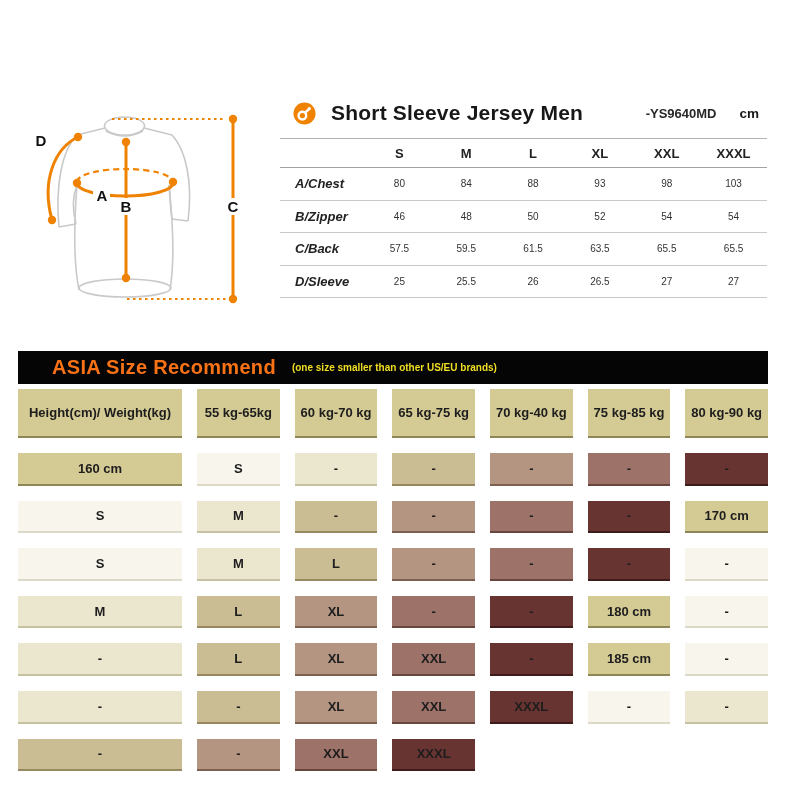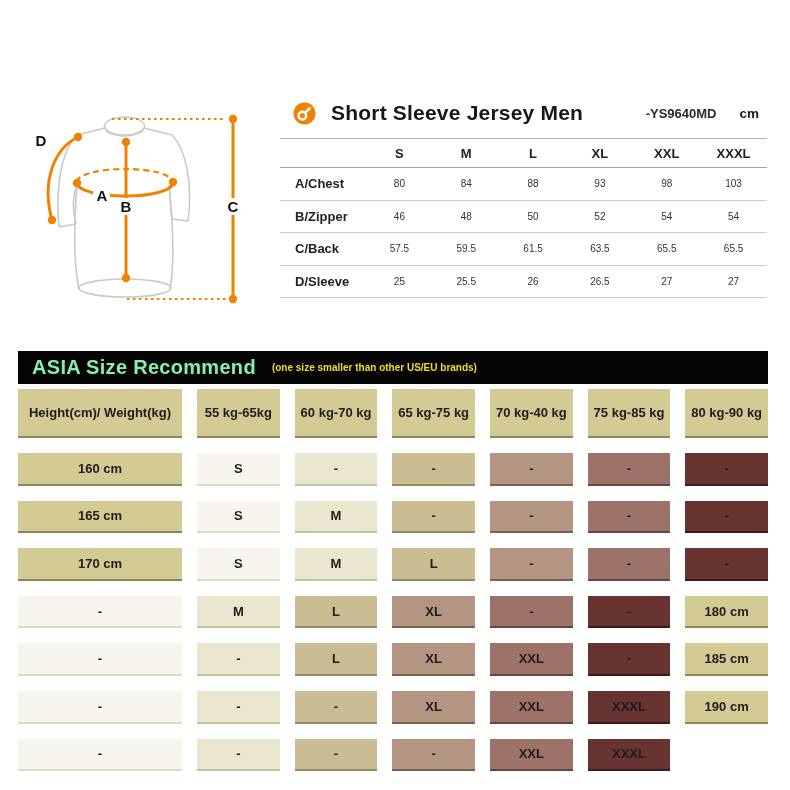--- a/index.html
+++ b/index.html
@@ -8,31 +8,31 @@
   
   .top-table { position:absolute; left:280px; top:99px; width:487px; }
   .title-row { display:flex; align-items:center; height:28px; }
   .logo { width:23px; height:23px; margin-left:13px; flex:0 0 auto; }
   .title { font-size:21px; font-weight:bold; color:#171717; margin-left:15px; flex:1 1 auto; letter-spacing:0.2px; }
   .model { font-size:13px; font-weight:bold; color:#282828; }
   .unit { font-size:13.5px; font-weight:bold; color:#1a1a1a; margin-left:23px; margin-right:8px; }
   .spec-grid { margin-top:11px; border-top:1px solid #b3b3b3; }
   .spec-row { display:grid; grid-template-columns:86px repeat(6,1fr); align-items:center; height:31.5px; border-bottom:1px solid #c9c9c9; }
   .spec-row.head { height:28px; border-bottom:1px solid #a3a3a3; }
-  .spec-label { font-size:13px; font-weight:bold; color:#222; padding-left:15px; }
+  .spec-label { font-size:13px; font-weight:bold; color:#222; padding-left:15px;font-style:italic; }
   .spec-size { font-size:13px; font-weight:bold; color:#222; text-align:center; }
   .spec-val { font-size:10px; color:#333; text-align:center; }
 
   
   .jersey-wrap { position:absolute; left:5px; top:88px; width:270px; height:235px; }
 
   
   .asia { position:absolute; left:18px; top:351px; width:750px; }
   .asia-bar { height:33px; background:#050505; display:flex; align-items:center; }
-  .asia-title { color:#86efac; font-size:20px; font-weight:bold; margin-left:14px; letter-spacing:0.3px; }
+  .asia-title { color:#f97316; font-size:20px; font-weight:bold; margin-left:34px; letter-spacing:0.3px; }
   .asia-sub { color:#f1df25; font-size:10px; font-weight:bold; margin-left:16px; }
   .asia-grid { margin-top:5px; display:grid; grid-template-columns:164px repeat(6,1fr);
                grid-template-rows:49px repeat(7,32.6px); gap:15px; }
   .cell { display:flex; align-items:center; justify-content:center; font-size:13px; font-weight:bold;
           color:#1d1d1d; border-bottom:2px solid transparent; }
   .cell.head { background:#d4ca94; border-bottom-color:#8e8656; }
   .col0 { background:#d4ca94; border-bottom-color:#8e8656; }
   .col1 { background:#f7f5ec; border-bottom-color:#dcd9c9; }
   .col2 { background:#ebe7ce; border-bottom-color:#c6c1a1; }
   .col3 { background:#cabd93; border-bottom-color:#97895f; }
@@ -177,21 +177,20 @@
       <div class="cell head">80 kg-90 kg</div>
 
       <div class="cell col0">160 cm</div>
       <div class="cell col1">S</div>
       <div class="cell col2">-</div>
       <div class="cell col3">-</div>
       <div class="cell col4">-</div>
       <div class="cell col5">-</div>
       <div class="cell col6">-</div>
 
-      <div class="cell col0">165 cm</div>
       <div class="cell col1">S</div>
       <div class="cell col2">M</div>
       <div class="cell col3">-</div>
       <div class="cell col4">-</div>
       <div class="cell col5">-</div>
       <div class="cell col6">-</div>
 
       <div class="cell col0">170 cm</div>
       <div class="cell col1">S</div>
       <div class="cell col2">M</div>
@@ -216,21 +215,20 @@
       <div class="cell col6">-</div>
 
       <div class="cell col0">185 cm</div>
       <div class="cell col1">-</div>
       <div class="cell col2">-</div>
       <div class="cell col3">-</div>
       <div class="cell col4">XL</div>
       <div class="cell col5">XXL</div>
       <div class="cell col6">XXXL</div>
 
-      <div class="cell col0">190 cm</div>
       <div class="cell col1">-</div>
       <div class="cell col2">-</div>
       <div class="cell col3">-</div>
       <div class="cell col4">-</div>
       <div class="cell col5">XXL</div>
       <div class="cell col6">XXXL</div>
     </div>
   </div>
 
 </div>

